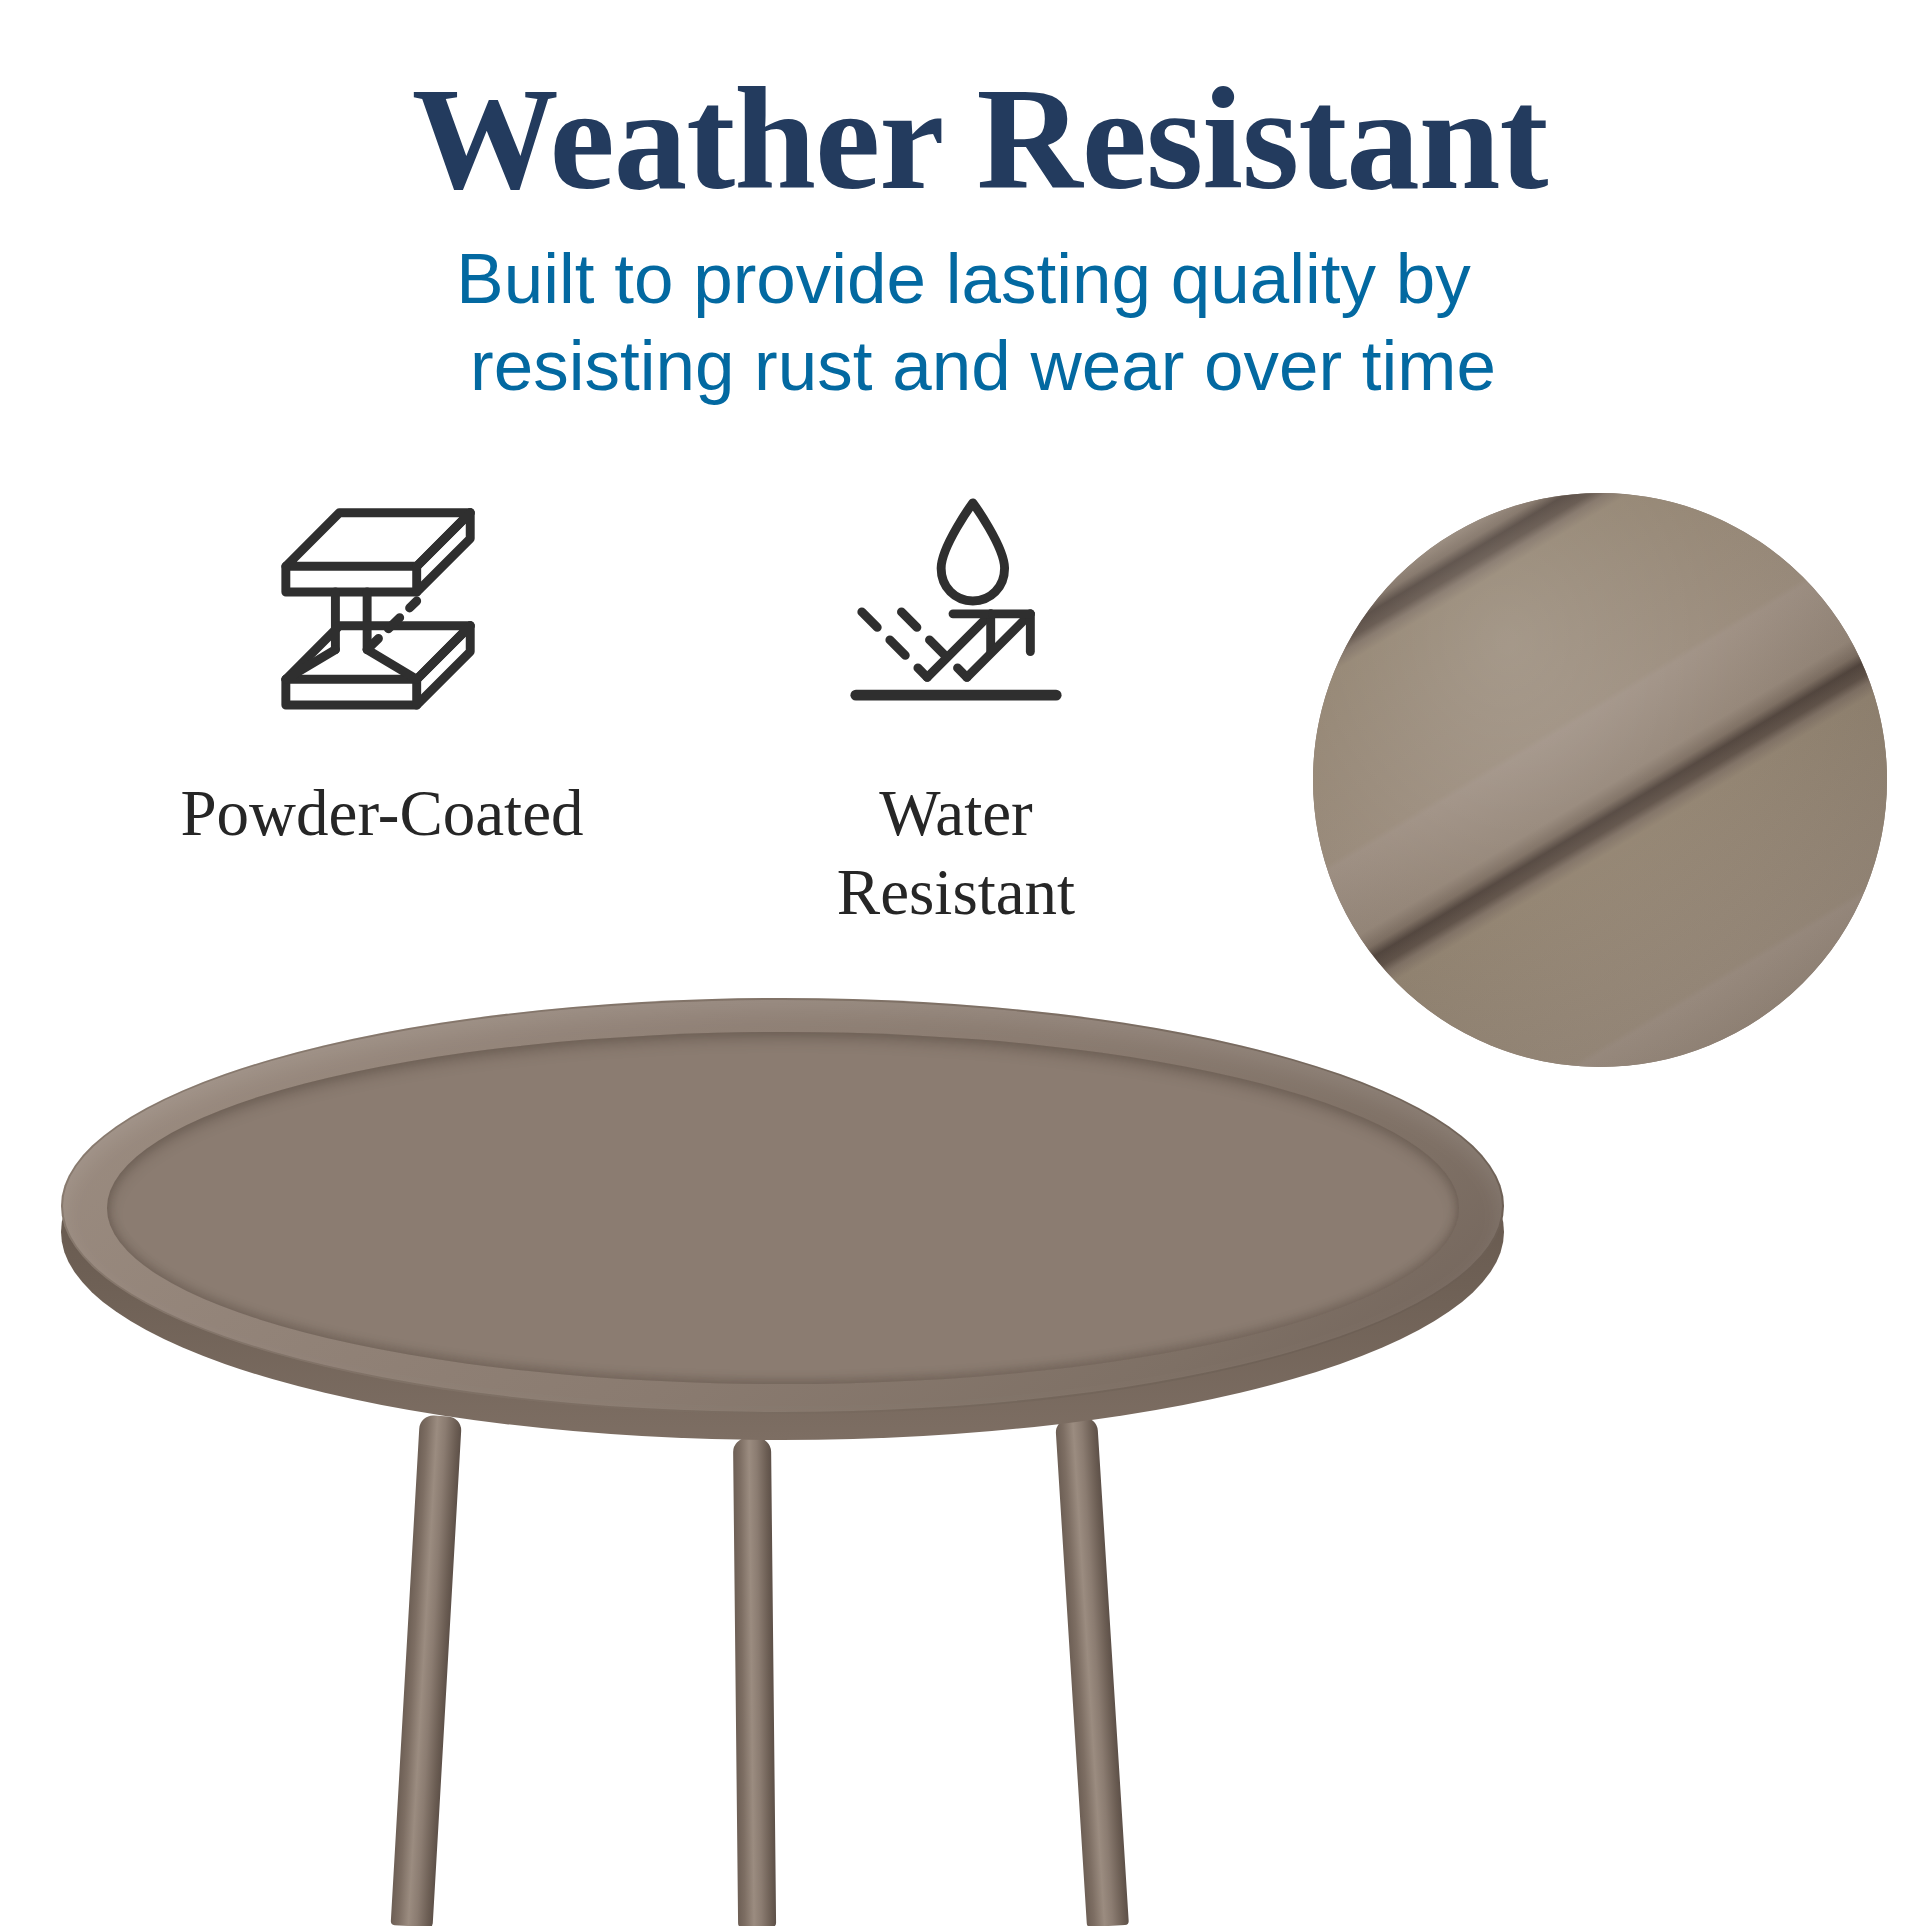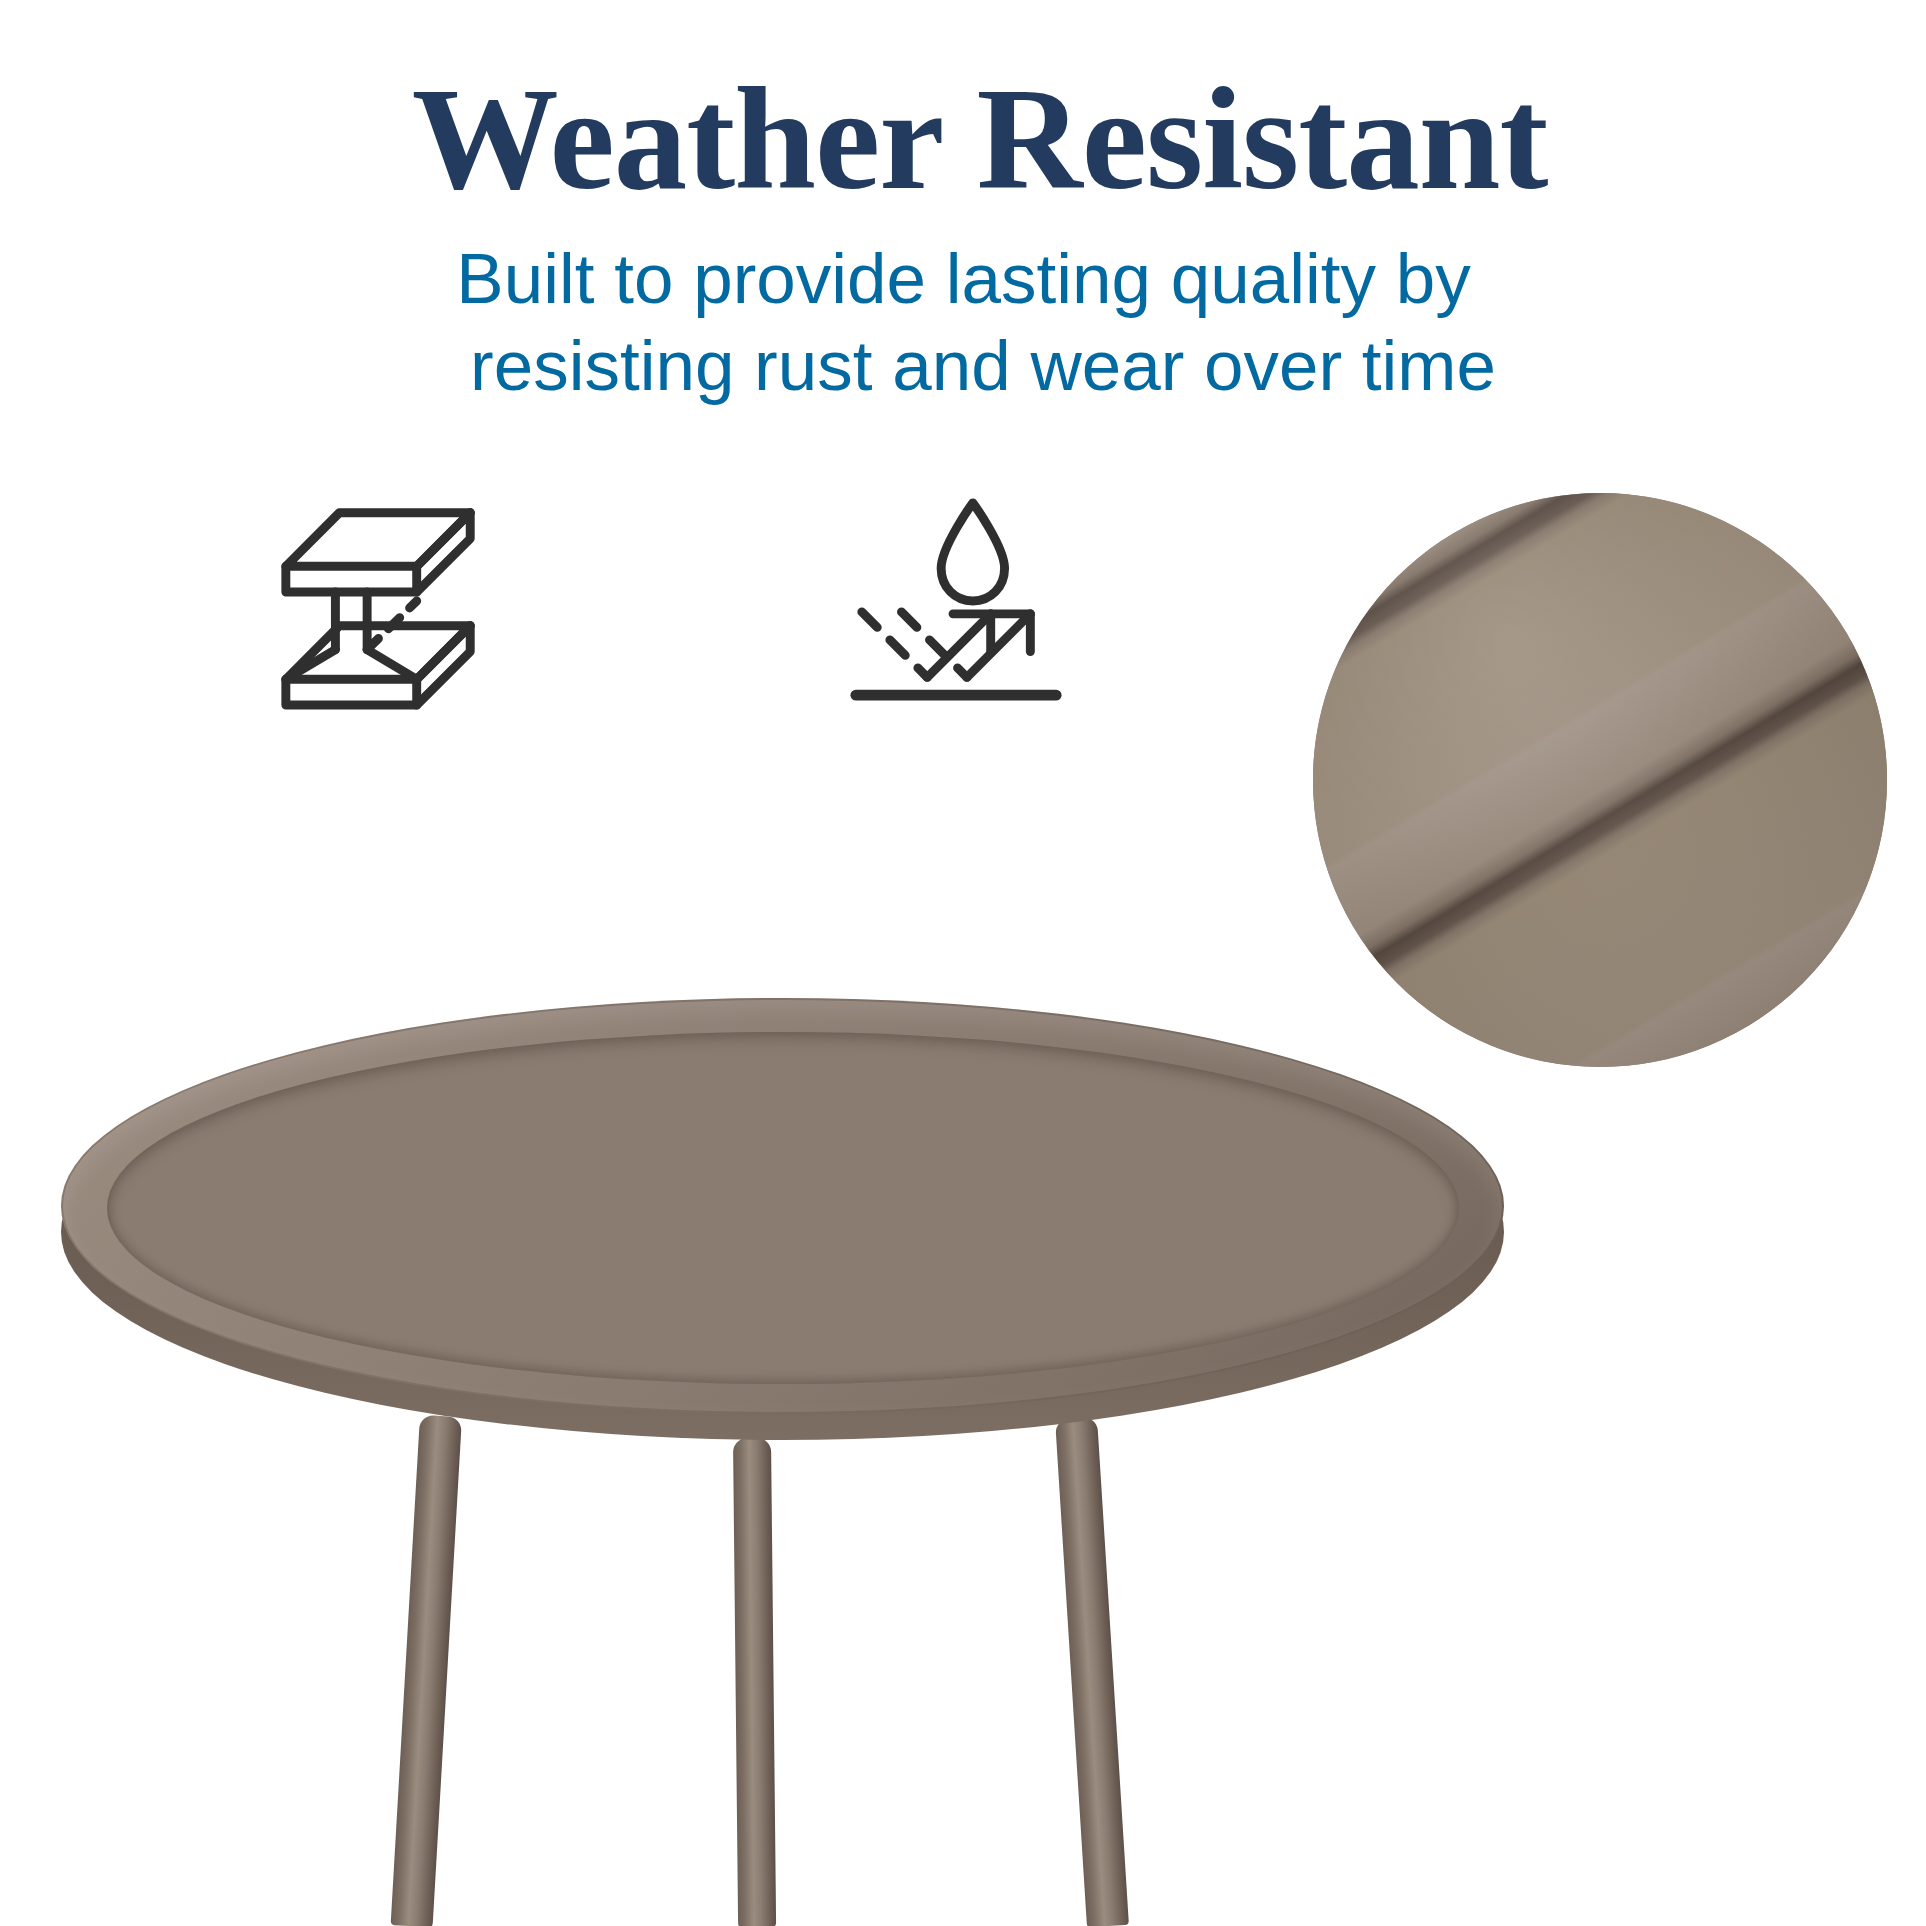--- a/index.html
+++ b/index.html
@@ -260,20 +260,21 @@
           <path d="M150 222 L204 168 L204 142"></path>
           <path d="M150 196 L204 142"></path>
 
           <path d="M68 166 L18 196"></path>
           <path d="M100 166 L150 196"></path>
 
           <path d="M100 166 L150 117" stroke-dasharray="16 14"></path>
         </svg>
       </div>
       <div class="feature-label">
+        <span>Powder-Coated</span>
       </div>
     </div>
 
     <div class="feature">
       <div class="feature-icon">
         <svg width="228" height="228" viewBox="0 0 230 230" fill="none" stroke="#2F2F2F" stroke-width="9" stroke-linecap="round" stroke-linejoin="round">
 
           <path d="M132 18 C132 18 100 62 100 84 C100 103 114 117 132 117
                    C150 117 164 103 164 84 C164 62 132 18 132 18 Z"></path>
 
@@ -283,20 +284,24 @@
           <path d="M86 194 L150 130"></path>
           <path d="M150 130 L150 168"></path>
           <path d="M150 130 L112 130"></path>
 
           <path d="M126 194 L190 130"></path>
           <path d="M190 130 L190 168"></path>
           <path d="M190 130 L152 130"></path>
 
           <path d="M14 212 L216 212" stroke-width="11"></path>
         </svg>
+      </div>
+      <div class="feature-label">
+        <span>Water</span>
+        <span class="l2">Resistant</span>
       </div>
     </div>
 
   </div>
 
   <div class="stage">
 
     <div class="leg leg-left"></div>
     <div class="leg leg-mid"></div>
     <div class="leg leg-right"></div>

